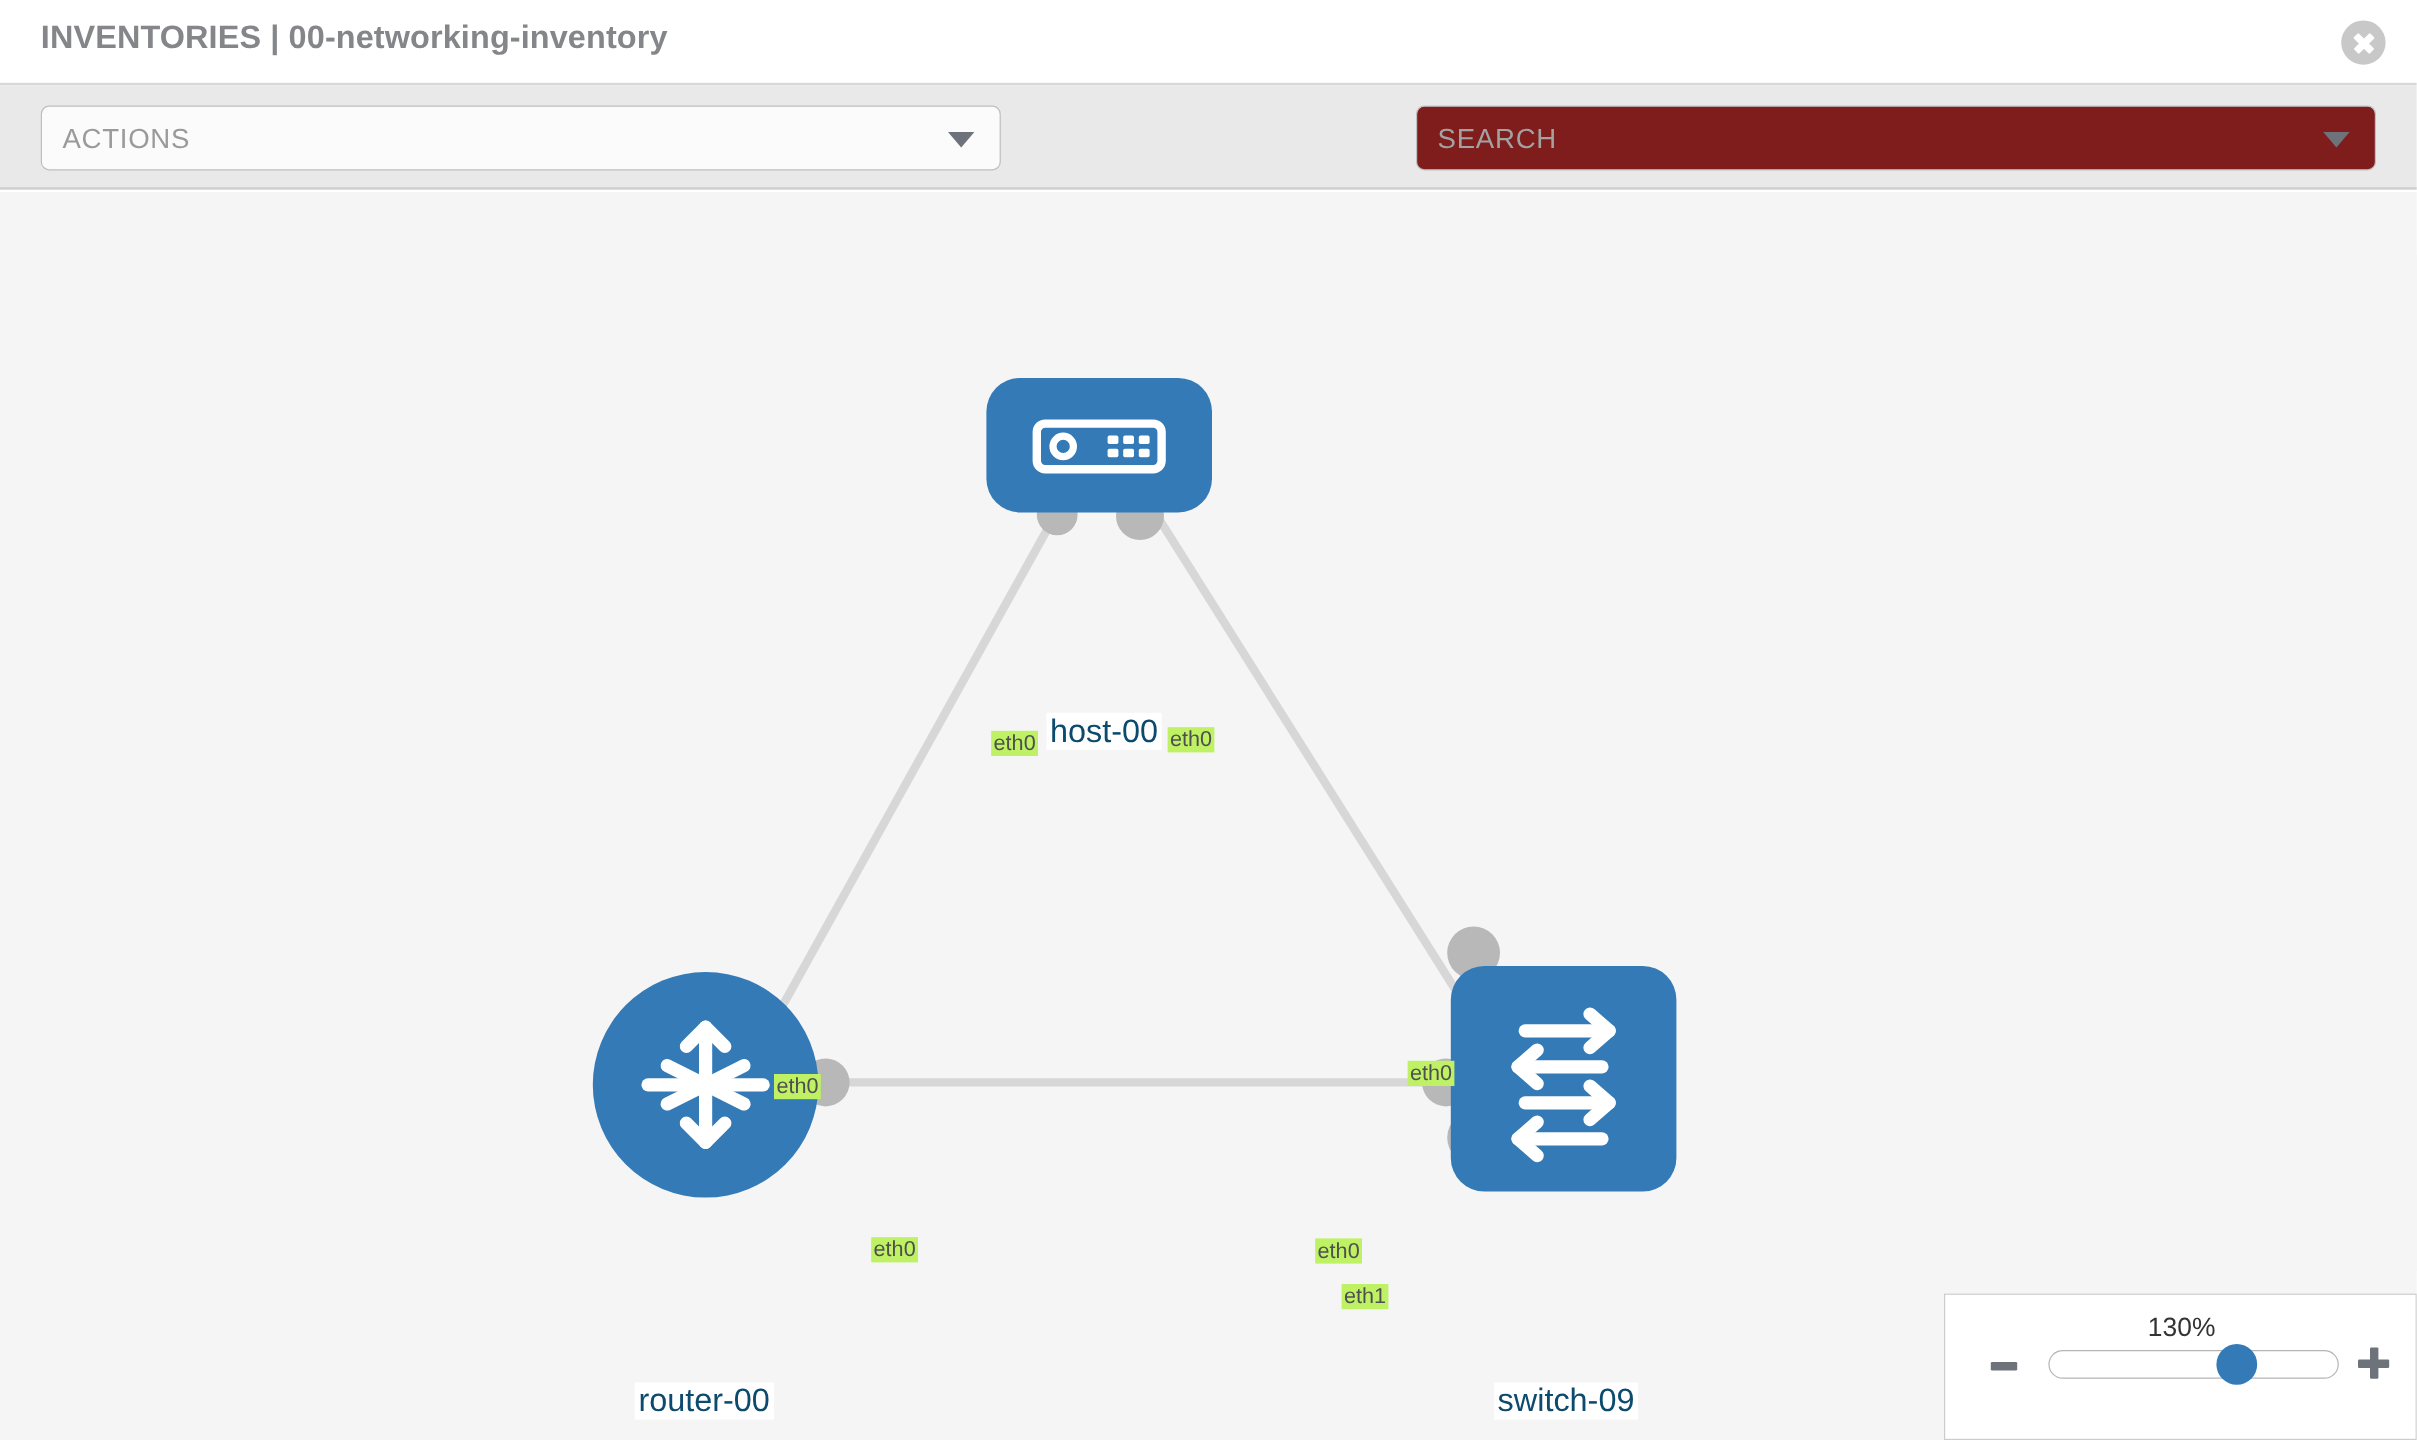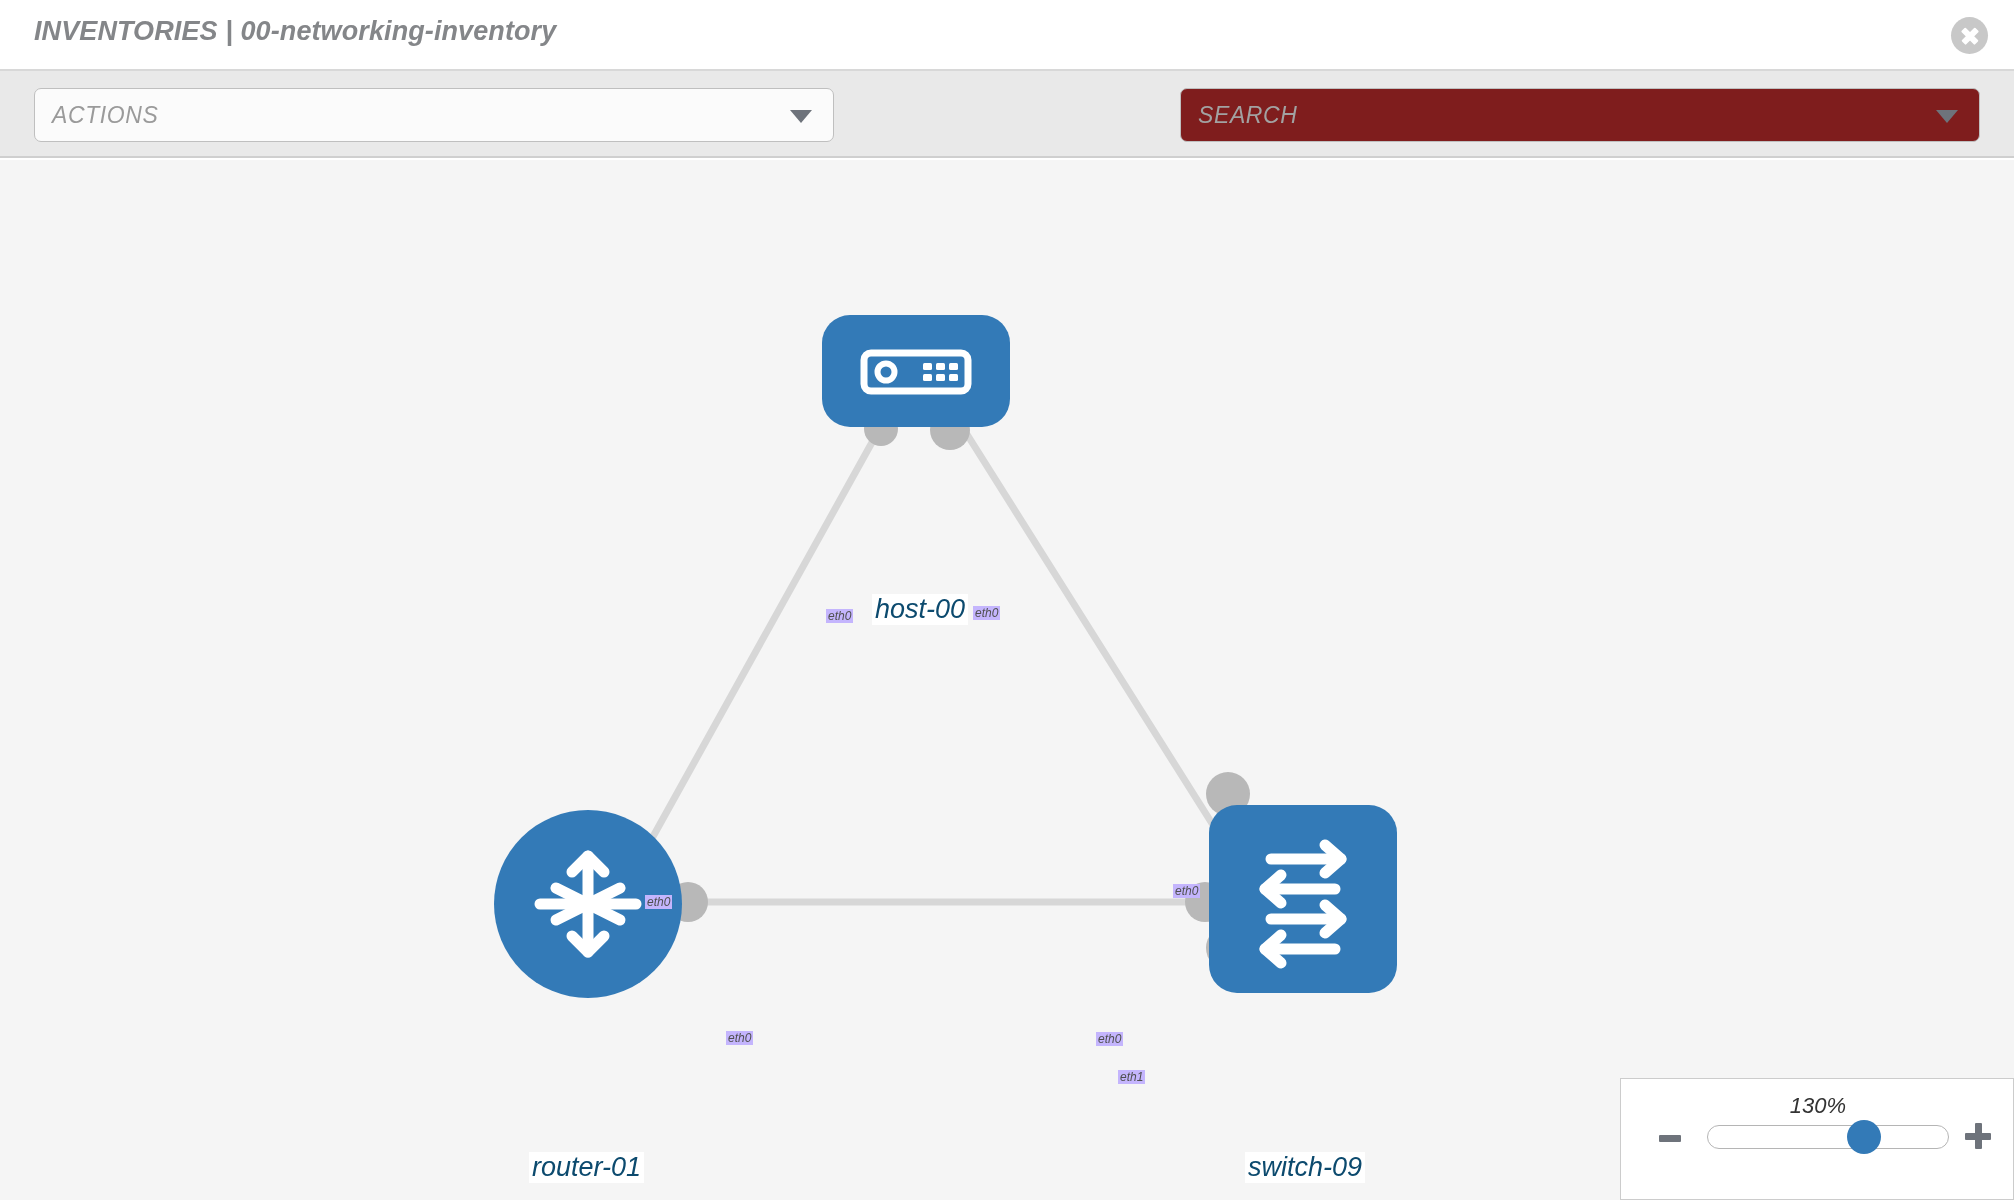--- a/index.html
+++ b/index.html
@@ -2,21 +2,21 @@
 <html><head>
 <meta charset="utf-8">
 <style>
   * { box-sizing: border-box; margin: 0; padding: 0; }
   html, body {
     width: 2014px; height: 1200px;
     font-family: "Liberation Sans", sans-serif;
     background: #ffffff;
     overflow: hidden;
   }
-  #app { position: relative; width: 2014px; height: 1200px; background: #ffffff; font-style: italic; }
+  #app { position: relative; width: 2014px; height: 1200px; background: #ffffff; }
 
   
   .header {
     position: absolute; left: 0; top: 0; width: 2014px; height: 71px;
     background: #ffffff;
     border-bottom: 2px solid #d8d8d8;
   }
   .header-title {
     position: absolute; left: 34px; top: 16px;
     font-size: 27px; font-weight: bold; color: #848689;
@@ -92,22 +92,22 @@
   }
   .cap-host   { left: 872px; top: 434px; }
   .cap-router { left: 529px; top: 992px; }
   .cap-switch { left: 1245px; top: 992px; }
 
   
   .port { position: absolute; background: #b8b8b8; border-radius: 50%; }
 
   
   .if-label {
-    position: absolute; font-size: 12px; color: #4f4f4f;
-    background: #c4b5fd; padding: 0 2px; white-space: nowrap;
+    position: absolute; font-size: 18px; color: #4f4f4f;
+    background: #bef264; padding: 0 2px; white-space: nowrap;
   }
 
   
   .zoom-panel {
     position: absolute; left: 1620px; top: 1078px; width: 394px; height: 122px;
     background: #ffffff; border: 1px solid #cccccc;
   }
   .zoom-value {
     position: absolute; left: 0; top: 14px; width: 394px; text-align: center;
     font-size: 22px; color: #333333;
@@ -221,21 +221,21 @@
           <polyline points="72,70 56,84 72,98"></polyline>
           <line x1="62" y1="114" x2="132" y2="114"></line>
           <polyline points="116,100 132,114 116,128"></polyline>
           <line x1="126" y1="144" x2="56" y2="144"></line>
           <polyline points="72,130 56,144 72,158"></polyline>
         </g>
       </svg>
     </div>
 
     <div class="node-caption cap-host">host-00</div>
-    <div class="node-caption cap-router">router-01</div>
+    <div class="node-caption cap-router">router-00</div>
     <div class="node-caption cap-switch">switch-09</div>
 
     <div class="if-label" style="left:826px;  top:449px;">eth0</div>
     <div class="if-label" style="left:973px;  top:446px;">eth0</div>
     <div class="if-label" style="left:645px;  top:735px;">eth0</div>
     <div class="if-label" style="left:1173px; top:724px;">eth0</div>
     <div class="if-label" style="left:726px;  top:871px;">eth0</div>
     <div class="if-label" style="left:1096px; top:872px;">eth0</div>
     <div class="if-label" style="left:1118px; top:872px;margin-top:38px;">eth1</div>
   </div>

